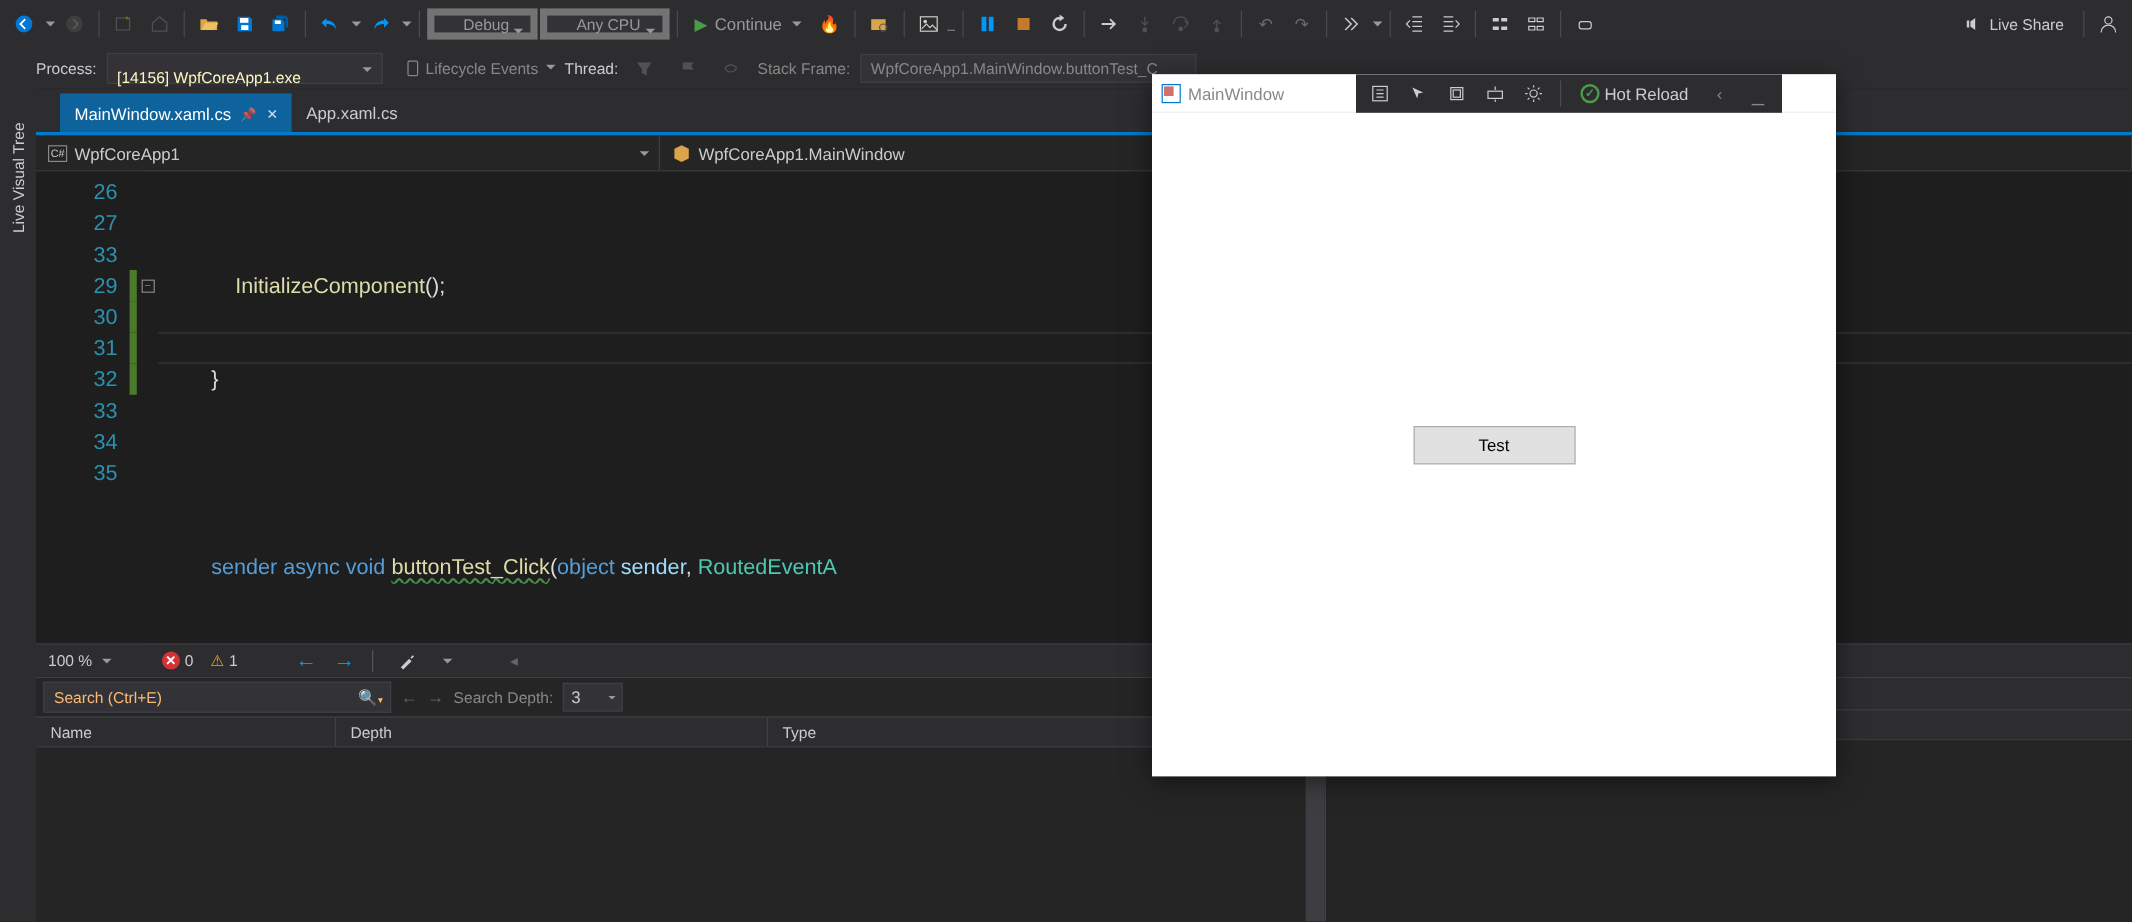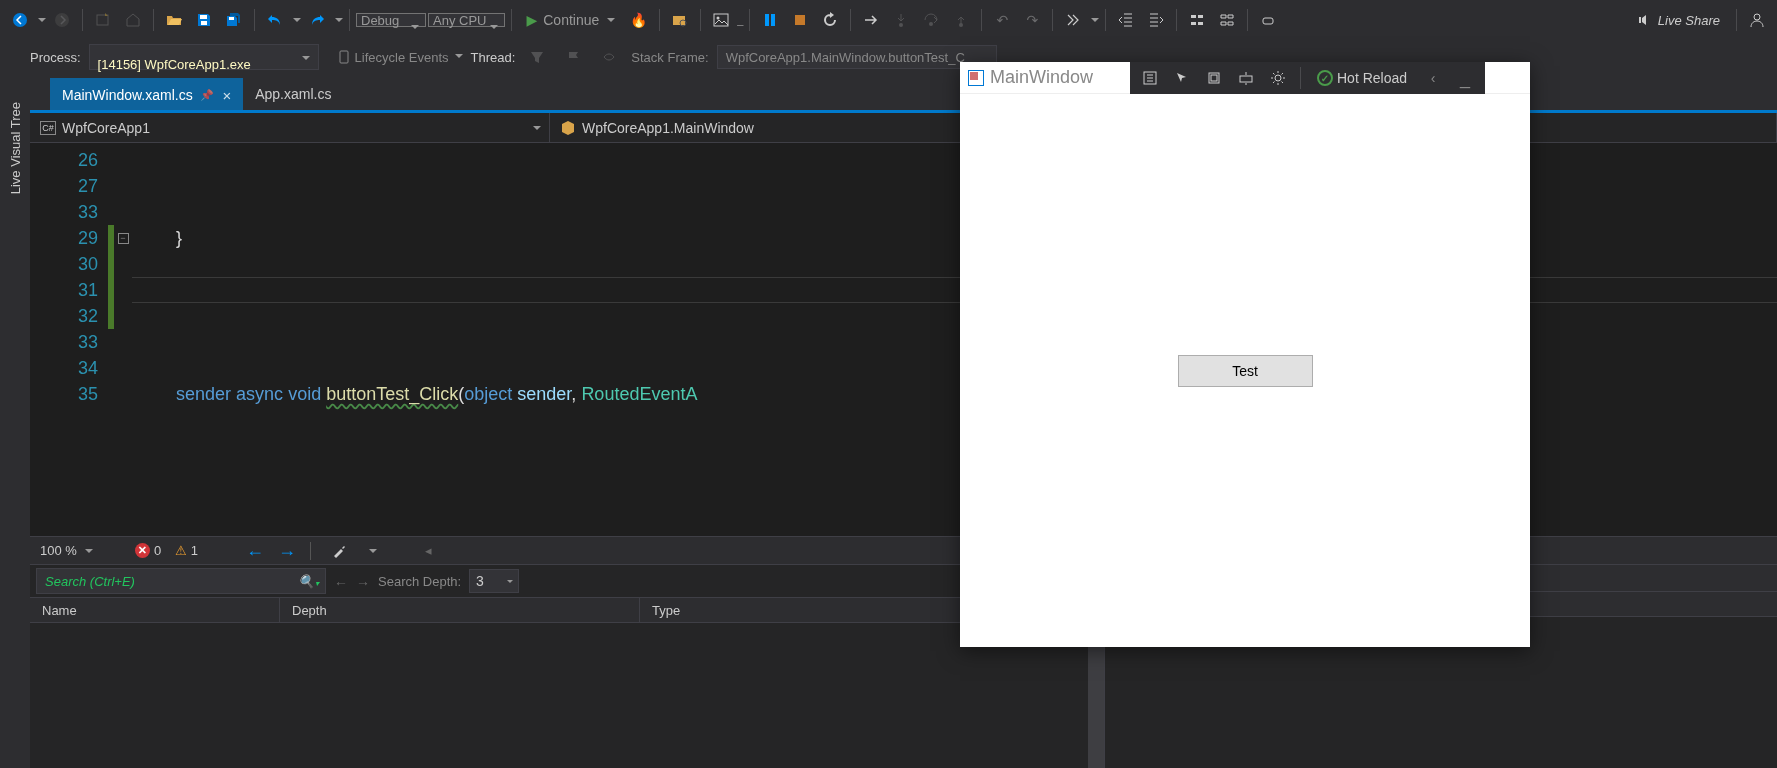--- a/index.html
+++ b/index.html
@@ -4,27 +4,27 @@
 <style>
 * { margin:0; padding:0; box-sizing:border-box; font-family:'Segoe UI',Arial,sans-serif; }
 body { background:#2d2d30; color:#ccc; width:1777px; height:768px; overflow:hidden; position:relative; font-size:14px; }
 svg { display:block; }
 
 
 .top-toolbar { height:40px; background:#2d2d30; display:flex; align-items:center; padding:0 6px; gap:2px; }
 .tb-btn { width:28px; height:28px; display:flex; align-items:center; justify-content:center; color:#c5c5c5; cursor:pointer; }
 .tb-btn.disabled { opacity:0.4; }
 .tb-sep { width:1px; height:22px; background:#4a4a4d; margin:0 4px; }
-.tb-combo { height:14px; background:#333337; border:1px solid #737373; padding:0 18px 0 4px; display:flex; align-items:center; font-size:13px; color:#999; position:relative; min-width:70px; }
+.tb-combo { height:26px; background:#333337; border:6px solid #737373; padding:0 18px 0 24px; display:flex; align-items:center; font-size:13px; color:#999; position:relative; min-width:70px; }
 .tb-combo::after { content:''; position:absolute; right:6px; top:11px; border:4px solid transparent; border-top-color:#999; }
 .continue-btn { display:flex; align-items:center; gap:6px; padding:0 8px; height:28px; color:#999; }
 .continue-btn .play { color:#4a9b4a; }
 .dd-caret { border:4px solid transparent; border-top-color:#999; margin-left:2px; margin-top:4px; }
 .flame { color:#d96a3f; }
-.live-share { margin-left:auto; display:flex; align-items:center; gap:6px; padding:0 10px; color:#ccc; font-size:13px;font-style:italic; }
+.live-share { margin-left:auto; display:flex; align-items:center; gap:6px; padding:0 10px; color:#ccc; font-size:13px; }
 
 
 .debug-toolbar { height:34px; background:#2d2d30; display:flex; align-items:center; padding:0 30px; gap:8px; font-size:13px; }
 .dbg-label { color:#ccc; }
 .dbg-combo { height:26px; background:#333337; border:1px solid #3f3f46; padding:15px 22px 0 8px; color:#fef9c3; position:relative; display:flex; align-items:center; min-width:230px; }
 .dbg-combo::after { content:''; position:absolute; right:8px; top:11px; border:4px solid transparent; border-top-color:#999; }
 .dbg-combo.wide { min-width:230px; }
 .lifecycle { color:#888; display:flex; gap:4px; margin-left:10px; }
 .stack-frame { color:#888; }
 .sf-combo { background:#333337; border:1px solid #3f3f46; padding:2px 8px; color:#888; font-size:13px; min-width:280px; height:24px; display:flex; align-items:center; }
@@ -75,36 +75,36 @@
 
 
 .bottom-panels { position:absolute; left:30px; right:0; top:564px; bottom:0; display:flex; background:#252526; }
 .panel { display:flex; flex-direction:column; border-top:1px solid #3f3f46; }
 .panel.autos { flex:1.6; border-right:1px solid #3f3f46; }
 .panel.callstack { flex:1; }
 .panel-head { height:26px; background:#2d2d30; display:flex; align-items:center; padding:0 10px; font-size:13px; color:#ccc; gap:10px; }
 .panel-head .spacer { flex:1; }
 .ph-icon { opacity:0.8; cursor:pointer; font-size:13px; }
 .panel-search { height:32px; display:flex; align-items:center; padding:0 6px; gap:8px; background:#252526; }
-.search-box { flex:0 0 290px; height:26px; background:#333337; border:1px solid #3f3f46; padding:0 28px 0 8px; color:#22c55e; display:flex; align-items:center; font-size:13px; position:relative;font-style:italic;}
+.search-box { flex:0 0 290px; height:26px; background:#333337; border:1px solid #3f3f46; padding:0 28px 0 8px; color:#fdba74; display:flex; align-items:center; font-size:13px; position:relative;}
 .search-box .mag { position:absolute; right:6px; top:5px; }
 .sd-label { color:#888; font-size:13px; }
 .sd-box { width:50px; height:24px; background:#333337; border:1px solid #3f3f46; color:#ccc; display:flex; align-items:center; padding:0 6px; position:relative;}
 .sd-box::after { content:''; position:absolute; right:5px; top:10px; border:3px solid transparent; border-top-color:#999;}
 .panel-cols { height:26px; display:flex; align-items:center; background:#2d2d30; border-top:1px solid #3f3f46; border-bottom:1px solid #3f3f46; }
 .pcol { padding:0 12px; font-size:13px; color:#ccc; border-right:1px solid #3f3f46; height:100%; display:flex; align-items:center;}
 .panel-body { flex:1; background:#252526; position:relative; }
 .vscroll { position:absolute; right:0; top:0; bottom:0; width:16px; background:#3e3e42; }
 
 
 .app-window { position:absolute; left:960px; top:62px; width:570px; height:585px; background:#fff; box-shadow:0 4px 20px rgba(0,0,0,0.5); display:flex; flex-direction:column; }
 .app-title { height:32px; display:flex; align-items:center; padding:0 8px; gap:6px; background:#fff; border-bottom:1px solid #eee; }
 .app-icon { width:16px; height:16px; border:1px solid #0078d4; position:relative; }
 .app-icon::after { content:''; position:absolute; left:1px; top:1px; right:5px; bottom:5px; background:#d07070; }
-.app-title-text { color:#888; font-size:18px; }
+.app-title-text { color:#888; font-size:14px; }
 .app-debugbar { position:absolute; left:1130px; top:62px; height:32px; background:#2d2d30; display:flex; align-items:center; padding:0 6px; gap:4px; z-index:5;}
 .adb-btn { width:28px; height:26px; display:flex; align-items:center; justify-content:center; color:#ccc; cursor:pointer;}
 .hot-reload { display:flex; align-items:center; gap:4px; padding:0 8px; color:#ccc; font-size:14px; }
 .hot-check { width:16px; height:16px; border-radius:50%; border:2px solid #4a9b4a; display:flex; align-items:center; justify-content:center; color:#4a9b4a; font-size:10px; font-weight:bold;}
 .app-body { flex:1; display:flex; align-items:center; justify-content:center; }
 .test-btn { width:135px; height:32px; background:#e1e1e1; border:1px solid #adadad; font-size:14px; color:#000; cursor:pointer; }
 
 </style>
 </head>
 <body>
@@ -385,20 +385,21 @@
         </div>
       <div class="fold"></div>
         <div class="fold"></div>
         <div class="fold"></div>
         <div class="fold"></div>
         <div class="fold"></div>
         <div class="fold"></div>
     </div>
     <div class="code-lines">
       <div class="cur-line" style="top:134px;"></div>
+      <div class="cl">            <span class="fn">InitializeComponent</span><span>();</span></div>
       <div class="cl">        <span>}</span></div>
       <div class="cl"></div>
       <div class="cl">        <span class="kw">sender</span> <span class="kw">async</span> <span class="kw">void</span> <span class="fn squig">buttonTest_Click</span><span>(</span><span class="kw">object</span> <span class="vr">sender</span><span>, </span><span class="ty">RoutedEventA</span></div>
       
       
       
       
       
       
     </div>

